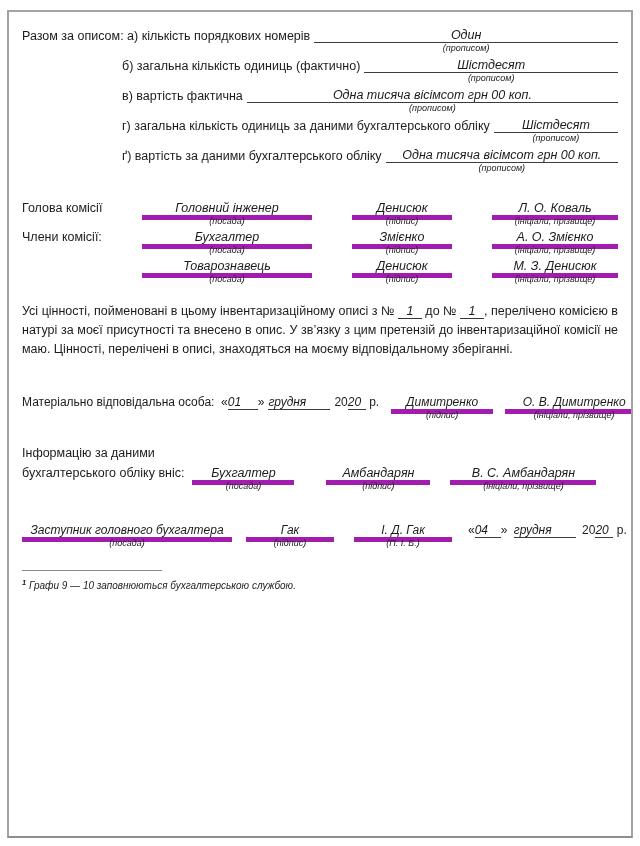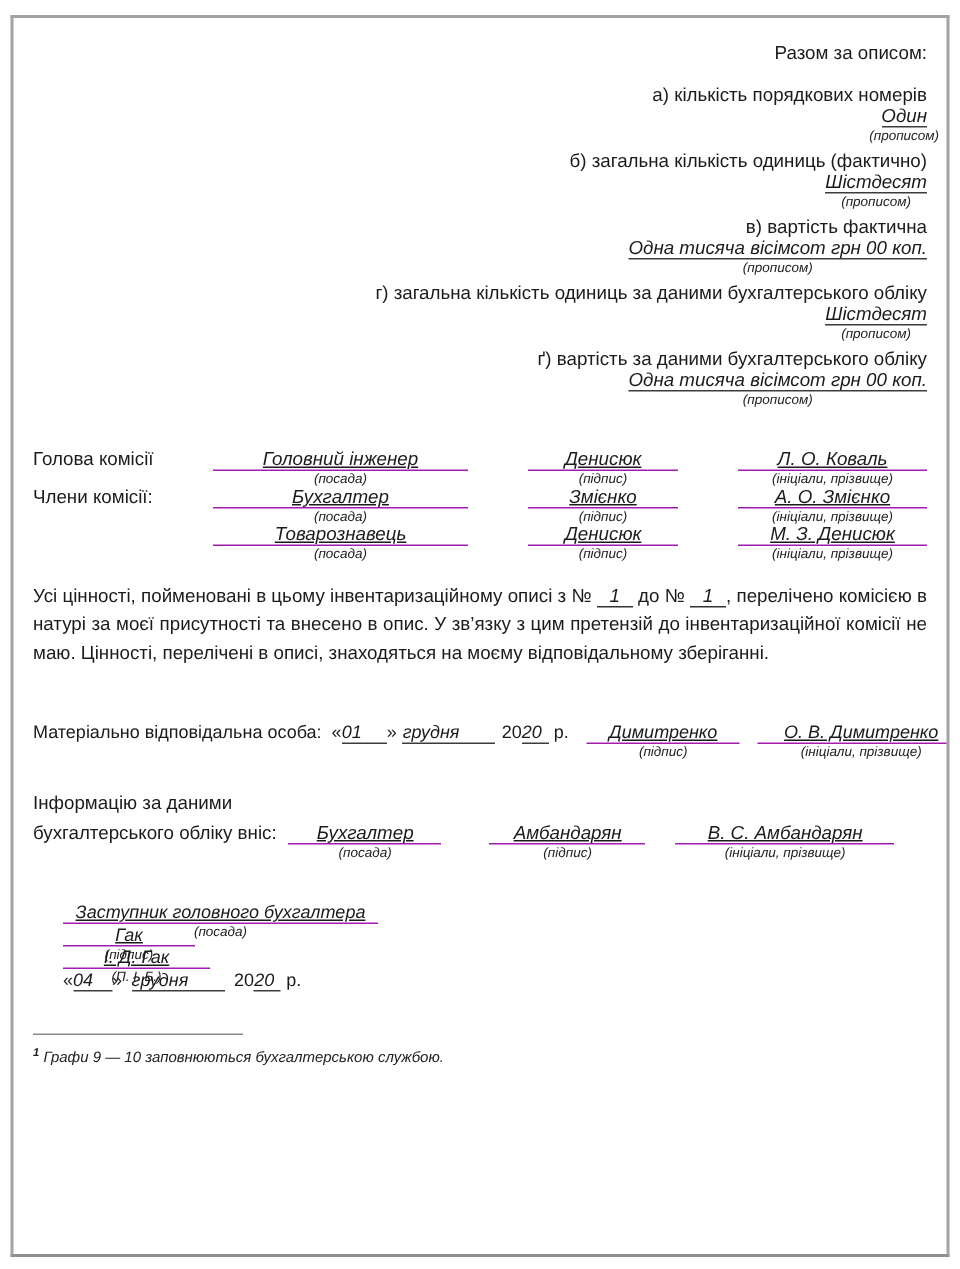--- a/index.html
+++ b/index.html
@@ -12,35 +12,35 @@
   }
   .sheet {
     position: absolute; left: 7px; top: 10px; right: 7px; bottom: 8px;
     border: 2px solid #a3a3a3; border-bottom-color: #8e8e8e;
     background: #ffffff; padding: 16px 13px 0 13px; overflow: hidden;
   }
 
   .lbl { white-space: nowrap; }
 
   
-  .t-row { display: flex; align-items: flex-end; margin-bottom: 15px; flex-direction: column; }
+  .t-row { display: flex; align-items: center; margin-bottom: 15px; }
   .t-row.indent { margin-left: 100px; }
   .fill { flex: 1; position: relative; border-bottom: 1px solid #3c3c3c; text-align: center; margin-left: 4px; }
   .fill .val { font-style: italic; }
   .cap {
     position: absolute; top: calc(100% + 1px); left: -30px; right: -30px;
     text-align: center; font-size: 9px; font-style: italic; color: #222;
     white-space: nowrap; line-height: 11px;
   }
 
   
   .committee { margin-top: 38px; }
   .sig-row { display: flex; align-items: baseline; margin-bottom: 10px; }
   .c-label { width: 110px; flex: none; }
-  .fw { position: relative; border-bottom: 1px solid #a21caf; text-align: center; font-style: italic; flex: none; text-decoration: underline; }
+  .fw { position: relative; border-bottom: 5px solid #a21caf; text-align: center; font-style: italic; flex: none; }
   .c1 { width: 170px; margin-left: 10px; margin-right: 40px; }
   .c2 { width: 100px; margin-right: 40px; }
   .c3 { flex: 1; }
 
   
   .statement { margin-top: 24px; line-height: 19px; text-align: justify; }
   .inum {
     display: inline-block; min-width: 24px; text-align: center;
     border-bottom: 1px solid #333; font-style: italic; line-height: 14px;
   }
@@ -61,21 +61,21 @@
   .acct { margin-top: 32px; }
   .acct-l1 { margin-bottom: 6px; }
   .acct-row { display: flex; align-items: baseline; }
   .a1 { width: 102px; margin-left: 8px; }
   .a2 { width: 104px; margin-left: 32px; }
   .a3 { width: 146px; margin-left: 20px; }
 
   
   .verify { margin-top: 38px; }
   .verify-label { margin-bottom: 22px; }
-  .verify-row { display: flex; align-items: baseline; font-size: 12px; flex-direction: column; }
+  .verify-row { display: flex; align-items: baseline; font-size: 12px; }
   .v1 { width: 210px; }
   .v2 { width: 88px; margin-left: 14px; }
   .v3 { width: 98px; margin-left: 20px; }
   .v-date { margin-left: 16px; white-space: nowrap; }
   .v-month { min-width: 62px; margin: 0 3px; }
 
   
   .footnotes { margin-top: 28px; }
   .fn-sep { width: 140px; border-top: 1px solid #8a8a8a; margin-bottom: 5px; }
   .fn { font-size: 10px; font-style: italic; line-height: 14px; color: #222; }

